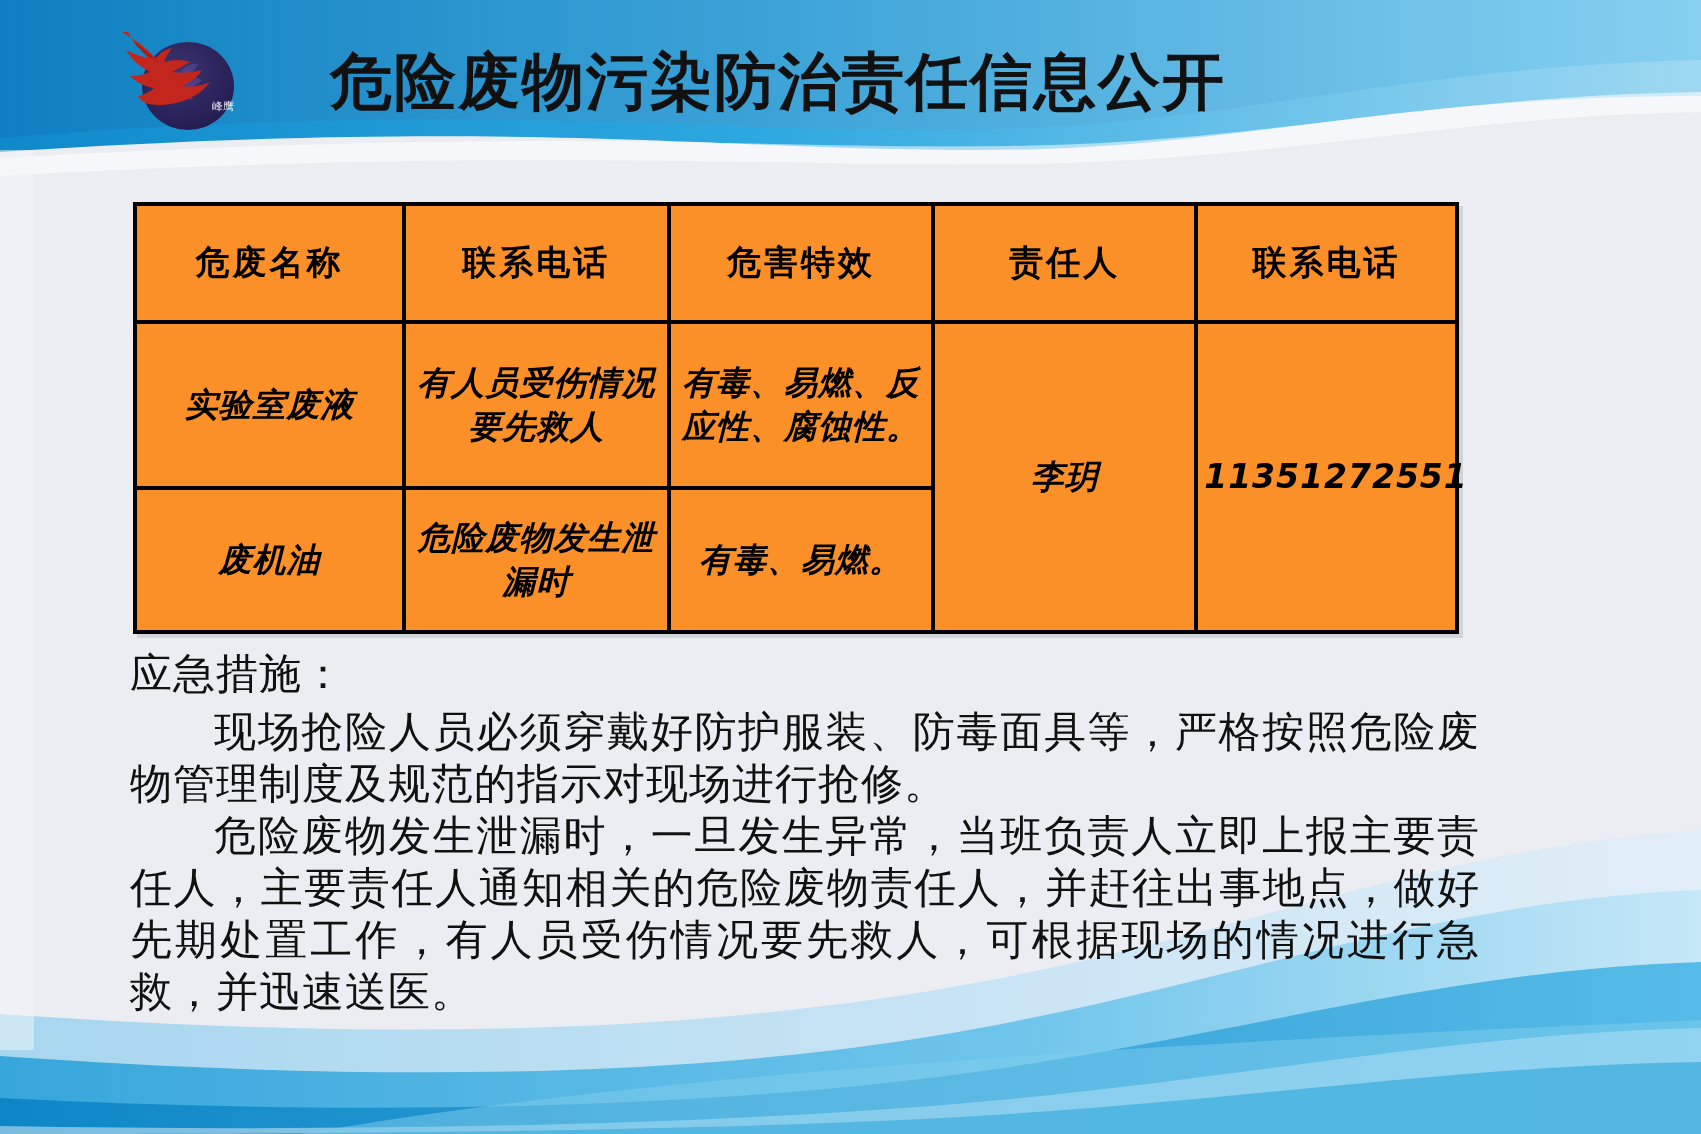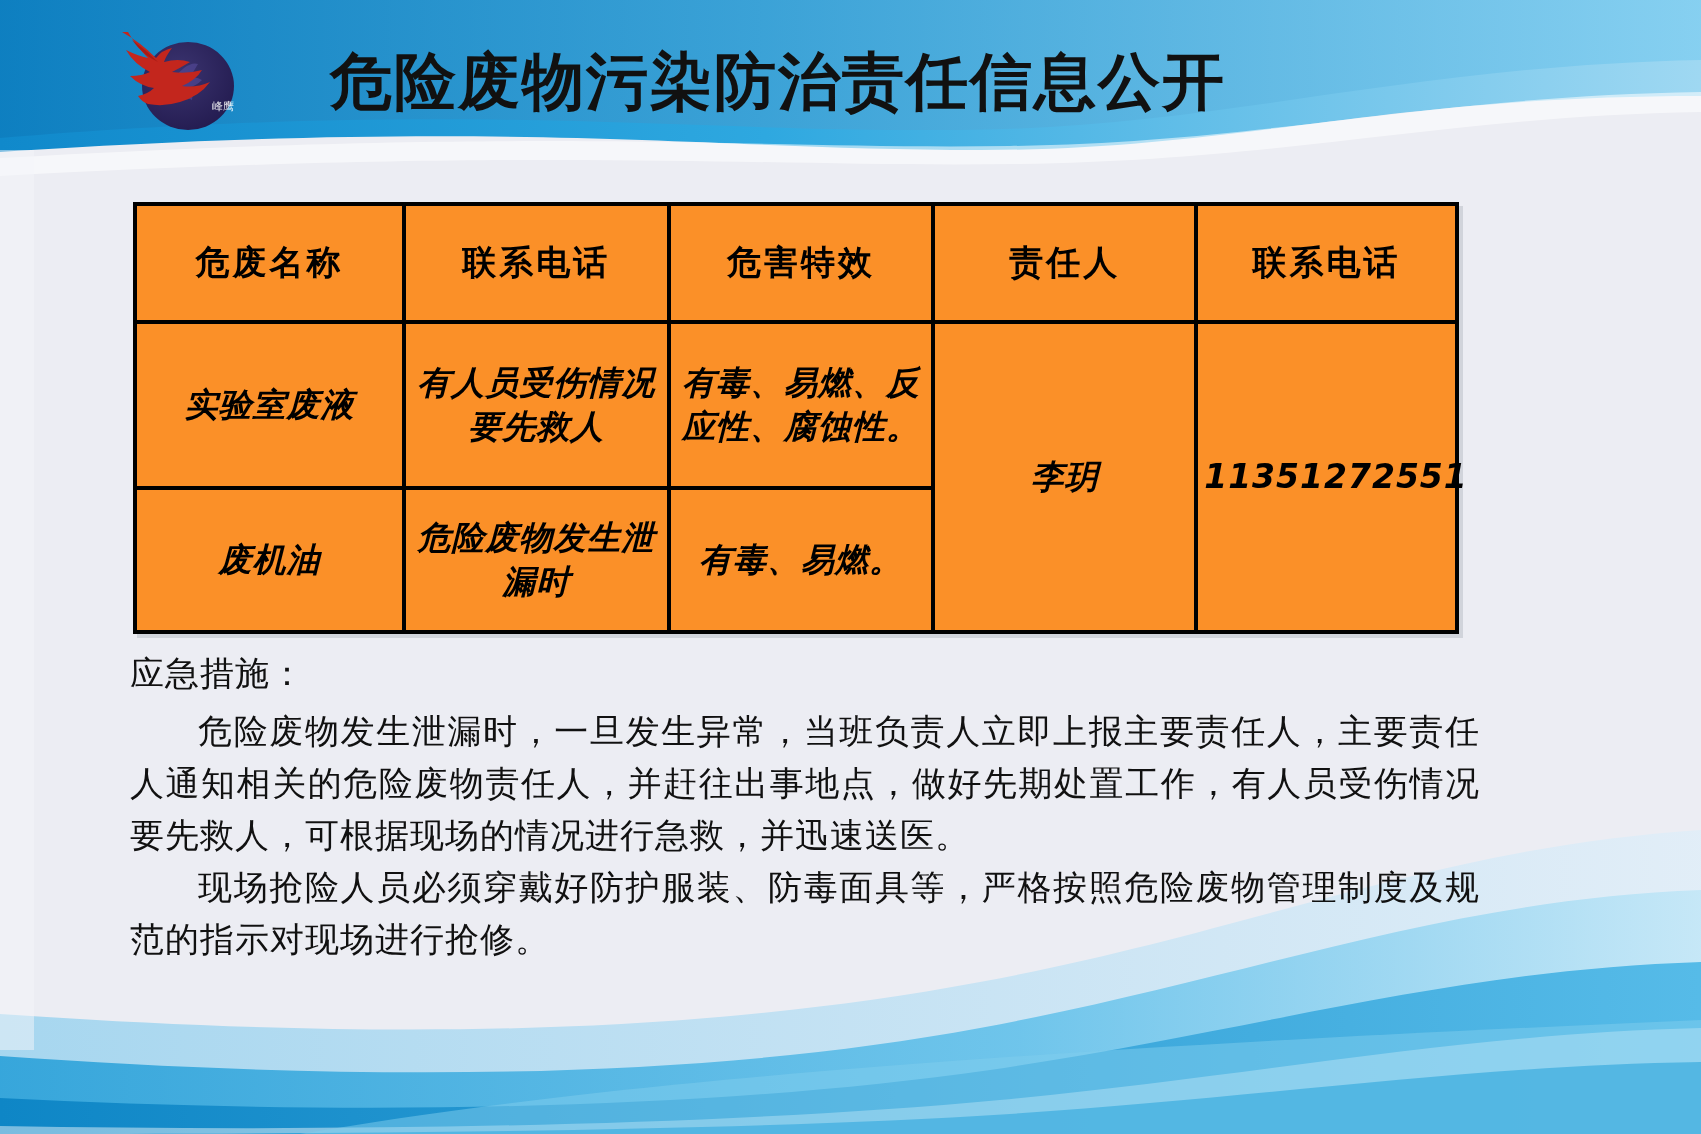--- a/index.html
+++ b/index.html
@@ -54,21 +54,21 @@
   .col4{width:262px;} .col5{width:260px;}
   .r1{height:166px;font-style:italic;} .r2{height:144px;font-style:italic;}
   td.phone{font-family:"Liberation Serif","DejaVu Serif",serif;font-weight:normal;font-size:36px;letter-spacing:0;}
   td.person{font-size:34px;}
 
   
   .body-text{
     position:absolute;left:130px;top:648px;width:1350px;
     color:#111;
     font-family:"Liberation Serif","DejaVu Serif",serif;
-    font-size:34px;line-height:52px;letter-spacing:1px;
+    font-size:42px;line-height:52px;letter-spacing:1px;
     text-align:justify;
   }
   .body-text .head{display:block;margin-bottom:6px;}
   .body-text p{margin:0;text-indent:2em;}
 </style>
 </head>
 <body>
 
 <div id="slide">
 
@@ -164,17 +164,17 @@
           <td>废机油</td>
           <td>危险废物发生泄漏时</td>
           <td>有毒、易燃。</td>
         </tr>
       </tbody>
     </table>
   </div>
 
   <div class="body-text">
     <span class="head">应急措施：</span>
+    <p>现场抢险人员必须穿戴好防护服装、防毒面具等，严格按照危险废物管理制度及规范的指示对现场进行抢修。</p>
     <p>危险废物发生泄漏时，一旦发生异常，当班负责人立即上报主要责任人，主要责任人通知相关的危险废物责任人，并赶往出事地点，做好先期处置工作，有人员受伤情况要先救人，可根据现场的情况进行急救，并迅速送医。</p>
-    <p>现场抢险人员必须穿戴好防护服装、防毒面具等，严格按照危险废物管理制度及规范的指示对现场进行抢修。</p>
   </div>
 
 </div>
 
 </body></html>

